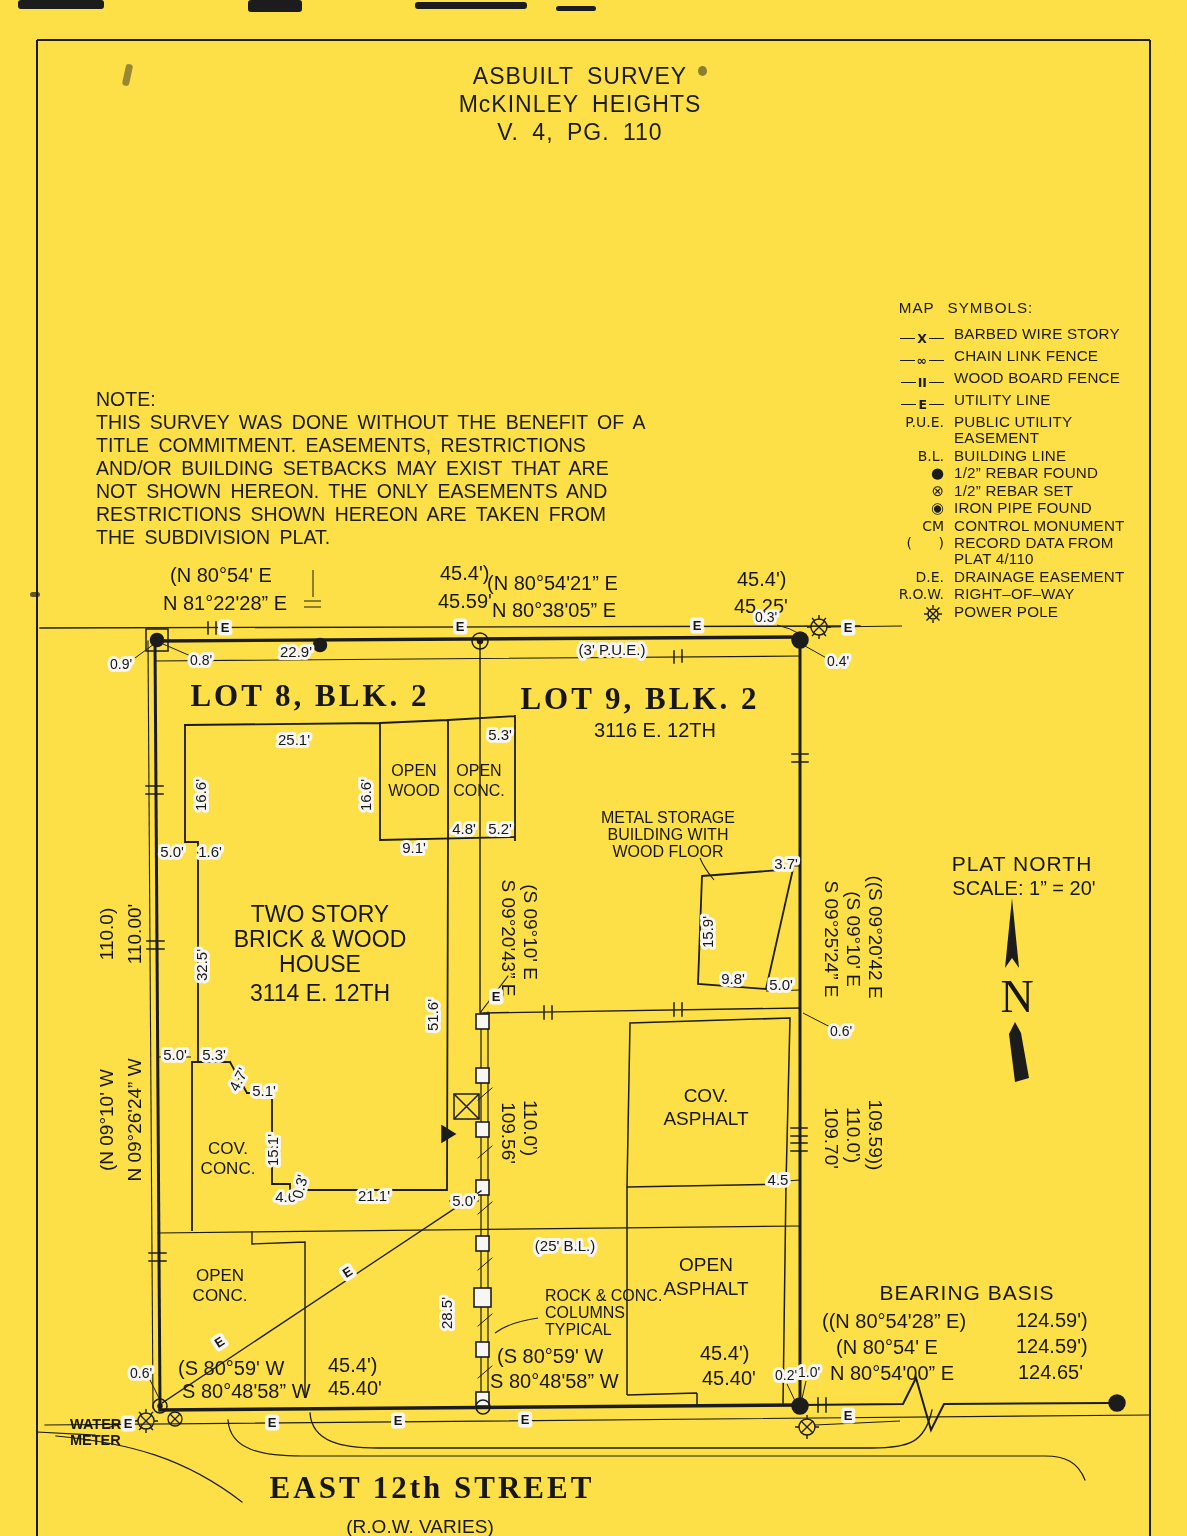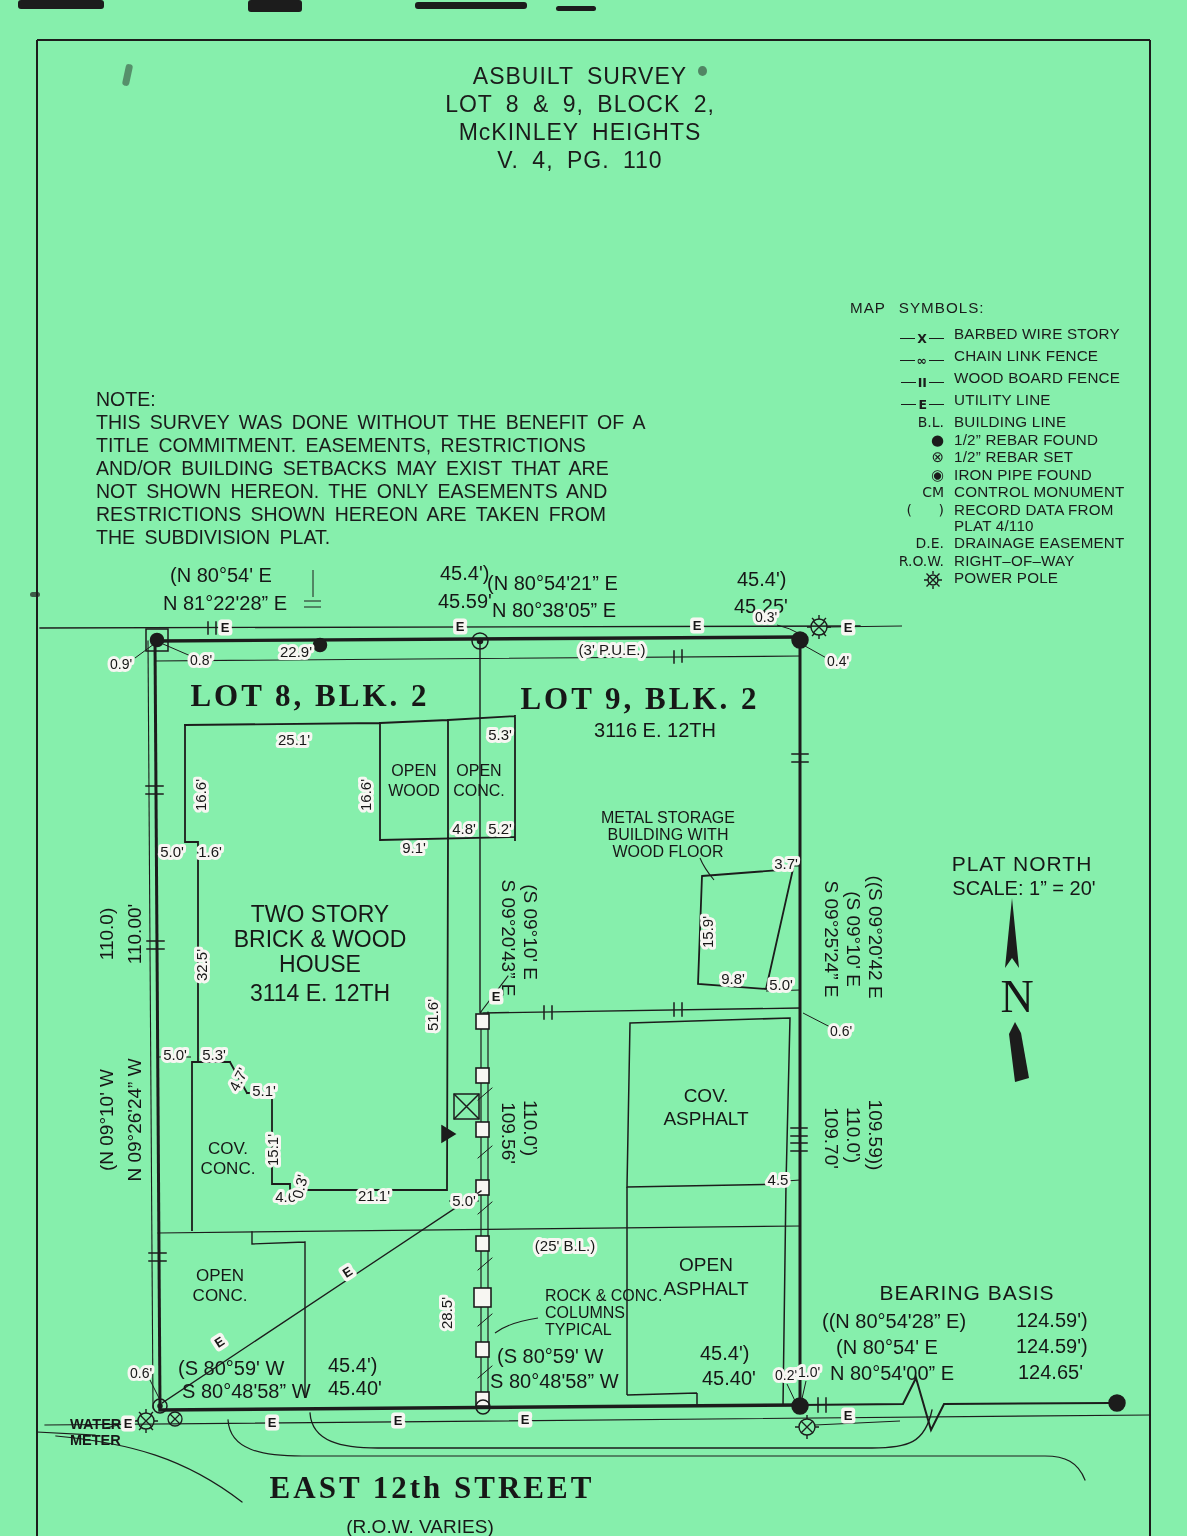--- a/index.html
+++ b/index.html
@@ -1,24 +1,24 @@
 <!DOCTYPE html>
 <html><head>
 <meta charset="utf-8">
 <style>
   html,body{margin:0;padding:0;background:#888;}
-  .page{position:relative;width:1187px;height:1536px;background:#86efac;overflow:hidden;
+  .page{position:relative;width:1187px;height:1536px;background:#fde047;overflow:hidden;
         font-family:"Liberation Sans",sans-serif;color:#1b1b1b;}
   .smudge{position:absolute;background:#1c1c1c;border-radius:3px;}
   .title{position:absolute;left:0;top:62px;width:1160px;text-align:center;
          font-size:23px;line-height:28px;letter-spacing:1px;word-spacing:6px;}
   .note{position:absolute;left:96px;top:388px;width:556px;font-size:19.5px;line-height:23px;
         word-spacing:4px;}
   .legend{position:absolute;left:850px;top:300px;width:302px;font-size:15.2px;line-height:16px;}
-  .legend-title{padding-right:70px;margin-bottom:10px;letter-spacing:1px;word-spacing:8px;}
+  .legend-title{text-align:center;padding-right:70px;margin-bottom:10px;letter-spacing:1px;word-spacing:8px;}
   .lrow{display:flex;align-items:flex-start;margin-bottom:1.5px;}
   .lsym{width:94px;flex:none;text-align:right;padding-right:10px;font-family:"DejaVu Sans",sans-serif;
         font-size:14px;white-space:pre;}
   .llabel{flex:1;letter-spacing:.2px;}
   .linesym{display:inline-flex;align-items:center;gap:2px;}
   .seg{display:inline-block;width:15px;height:0;border-top:1.7px solid #1b1b1b;vertical-align:middle;}
   .g{font-style:normal;font-size:12.5px;font-weight:bold;}
   .g2{font-style:normal;font-size:14px;}
   .gdot{font-style:normal;font-size:15px;}
   svg text{font-family:"Liberation Sans",sans-serif;fill:#171717;}
@@ -46,21 +46,20 @@
   <div class="smudge" style="left:18px;top:0;width:86px;height:9px;"></div>
   <div class="smudge" style="left:248px;top:0;width:54px;height:12px;"></div>
   <div class="smudge" style="left:415px;top:2px;width:112px;height:7px;"></div>
   <div class="smudge" style="left:556px;top:6px;width:40px;height:5px;"></div>
   <div class="smudge" style="left:124px;top:64px;width:7px;height:22px;opacity:.45;transform:rotate(12deg);"></div>
   <div class="smudge" style="left:698px;top:66px;width:9px;height:10px;opacity:.5;border-radius:50%;"></div>
   <div class="smudge" style="left:30px;top:592px;width:10px;height:5px;opacity:.7;"></div>
 
   <div class="title">
     <div>ASBUILT SURVEY</div>
-    <div>LOT 8 &amp; 9, BLOCK 2,</div>
     <div>McKINLEY HEIGHTS</div>
     <div>V. 4, PG. 110</div>
   </div>
 
   <div class="note">
     <div>NOTE:</div>
     <div>THIS SURVEY WAS DONE WITHOUT THE BENEFIT OF A TITLE COMMITMENT. EASEMENTS, RESTRICTIONS AND/OR BUILDING SETBACKS MAY EXIST THAT ARE NOT SHOWN HEREON. THE ONLY EASEMENTS AND RESTRICTIONS SHOWN HEREON ARE TAKEN FROM THE SUBDIVISION PLAT.</div>
   </div>
 
   <div class="legend">
@@ -73,20 +72,24 @@
       <span class="lsym"><span class="linesym"><i class="seg"></i><em class="g">∞</em><i class="seg"></i></span></span>
       <span class="llabel">CHAIN LINK FENCE</span>
     </div>
     <div class="lrow">
       <span class="lsym"><span class="linesym"><i class="seg"></i><em class="g">II</em><i class="seg"></i></span></span>
       <span class="llabel">WOOD BOARD FENCE</span>
     </div>
     <div class="lrow">
       <span class="lsym"><span class="linesym"><i class="seg"></i><em class="g">E</em><i class="seg"></i></span></span>
       <span class="llabel">UTILITY LINE</span>
+    </div>
+    <div class="lrow">
+      <span class="lsym g2">P.U.E.</span>
+      <span class="llabel">PUBLIC UTILITY EASEMENT</span>
     </div>
     <div class="lrow">
       <span class="lsym g2">B.L.</span>
       <span class="llabel">BUILDING LINE</span>
     </div>
     <div class="lrow">
       <span class="lsym gdot">●</span>
       <span class="llabel">1/2” REBAR FOUND</span>
     </div>
     <div class="lrow">

